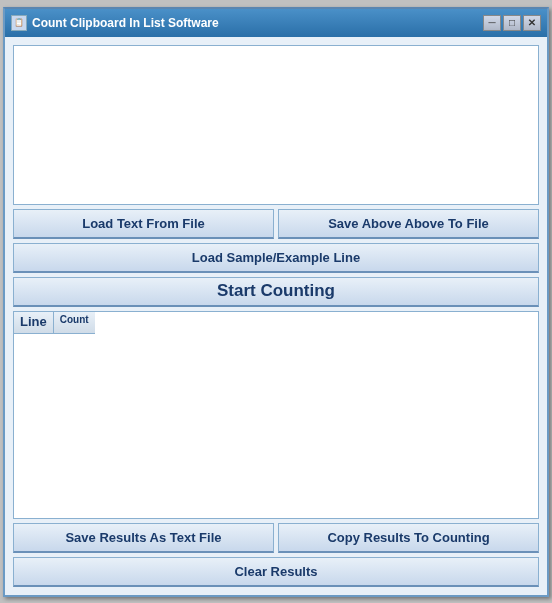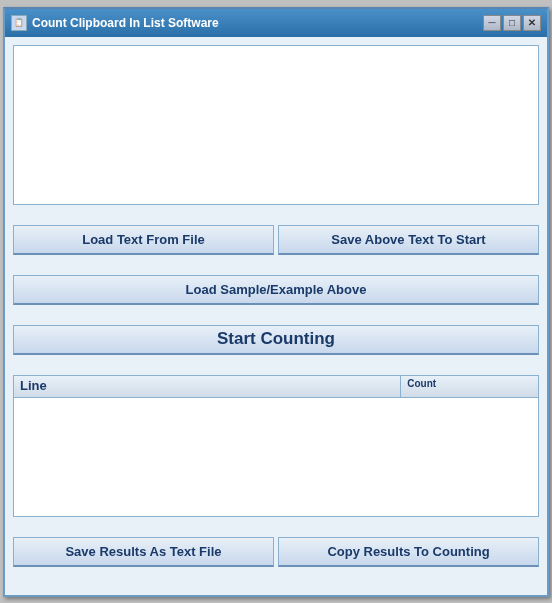--- a/index.html
+++ b/index.html
@@ -79,21 +79,21 @@
       cursor: pointer;
       color: #333;
       font-weight: bold;
     }
 
     .content {
       padding: 8px;
       display: flex;
       flex-direction: column;
       flex: 1;
-      gap: 20px;
+      gap: 4px;
     }
 
     .text-area-container {
       flex: 0 0 160px;
       border: 1px solid #8ab0d0;
       background: white;
       overflow: hidden;
       position: relative;
     }
 
@@ -144,21 +144,21 @@
       align-items: center;
       justify-content: center;
     }
 
     .results-table-container {
       flex: 1;
       border: 1px solid #8ab0d0;
       background: white;
       overflow: hidden;
       display: flex;
-      flex-direction: column;
+      flex-direction: row;
     }
 
     .results-header {
       display: flex;
       background: linear-gradient(to bottom, #e8f0f8, #d0dce8);
       border-bottom: 1px solid #8ab0d0;
       height: 22px;
       flex-shrink: 0;
     }
 
@@ -204,41 +204,42 @@
   </div>
 
   <div class="content">
 
     <div class="text-area-container">
       <textarea style=""></textarea>
     </div>
 
     <div class="btn-row">
       <button class="btn">Load Text From File</button>
-      <button class="btn">Save Above Text To Start</button>
-    </div>
-
-    <div class="btn-row">
-      <button class="btn">Load Sample/Example Above</button>
+      <button class="btn">Save Above Above To File</button>
+    </div>
+
+    <div class="btn-row">
+      <button class="btn">Load Sample/Example Line</button>
     </div>
 
     <div class="btn-row">
       <button class="btn-full">Start Counting</button>
     </div>
 
     <div class="results-table-container">
       <div class="results-header">
         <div class="results-header-line">Line</div>
         <div class="results-header-count">Count</div>
       </div>
       <div class="results-body"></div>
     </div>
 
     <div class="btn-row">
       <button class="btn">Save Results As Text File</button>
       <button class="btn">Copy Results To Counting</button>
     </div>
 
     <div class="btn-row">
+      <button class="btn">Clear Results</button>
     </div>
 
   </div>
 </div>
 
 </body></html>

